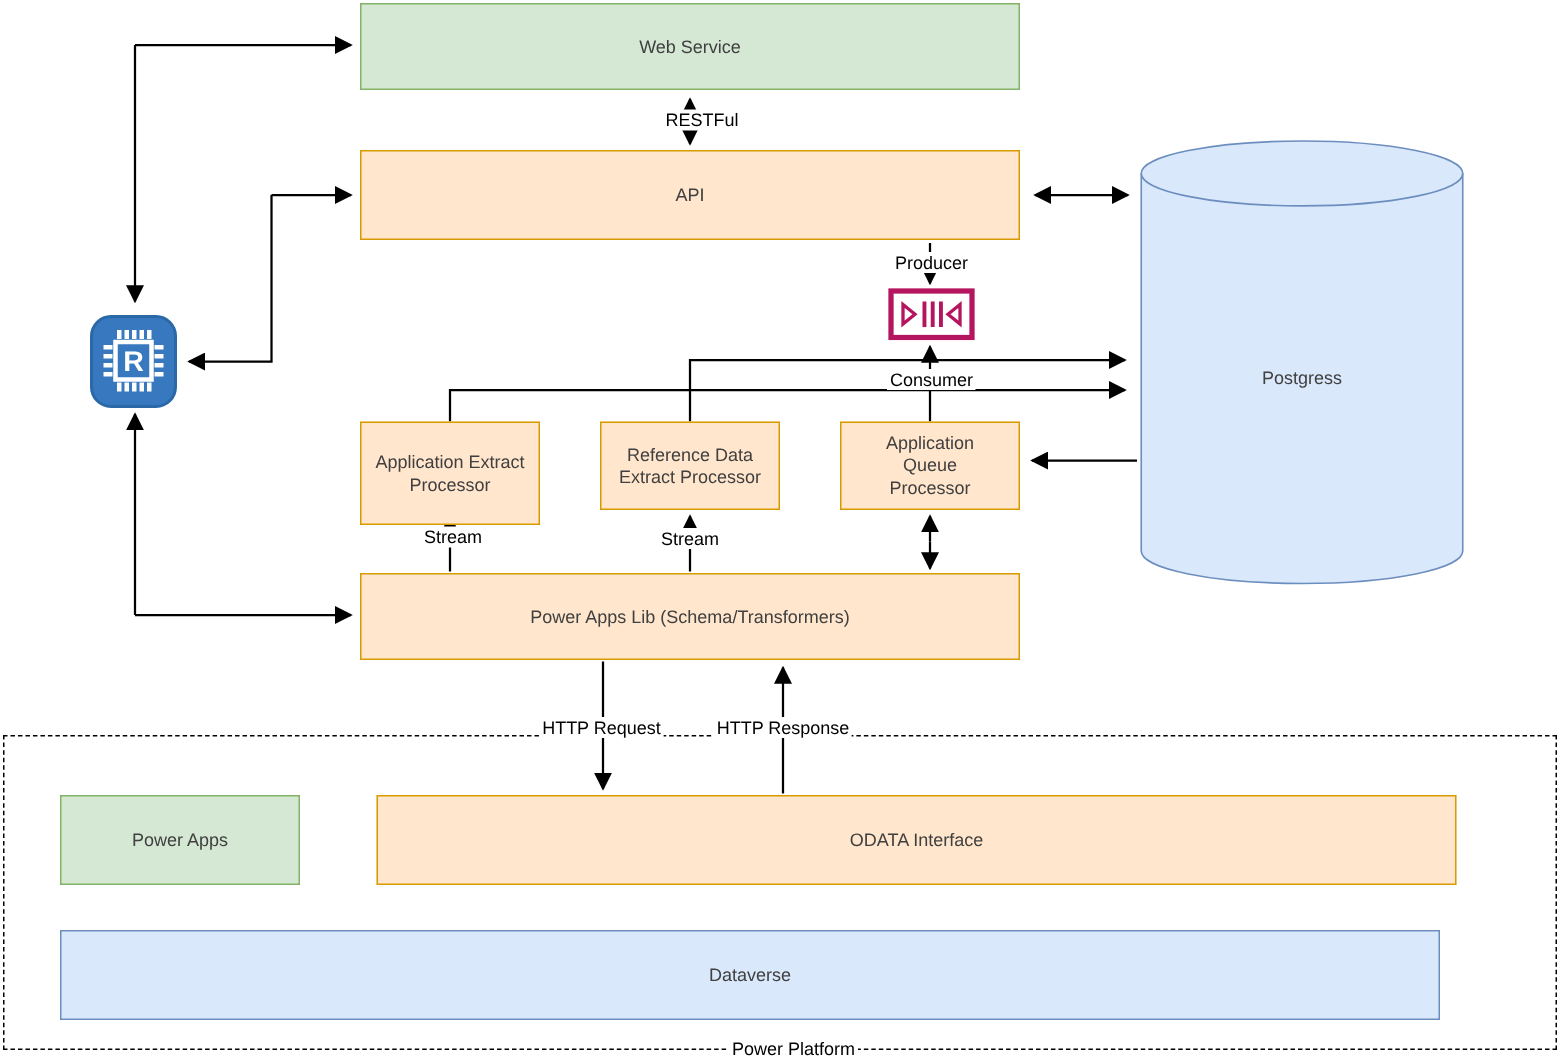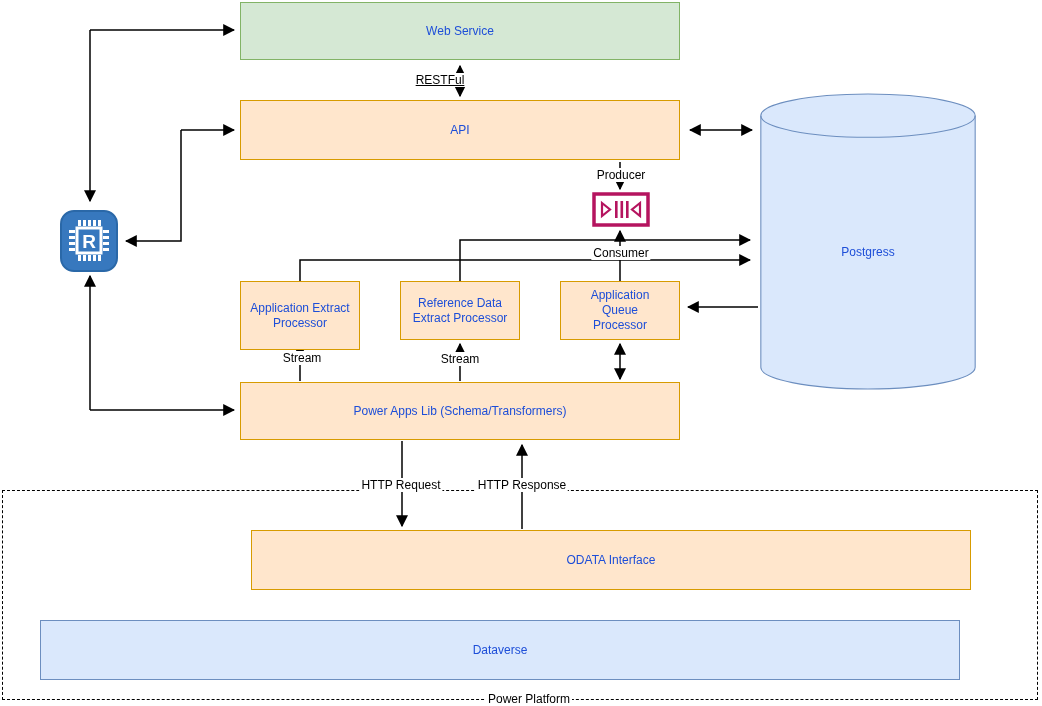--- a/index.html
+++ b/index.html
@@ -7,21 +7,21 @@
     position:relative;
     width:1042px;height:706px;
     background:#ffffff;
     font-family:"Liberation Sans", sans-serif;
     overflow:hidden;
   }
   .node{
     position:absolute;
     display:flex;align-items:center;justify-content:center;
     text-align:center;
-    font-size:12px;color:#1d4ed8;
+    font-size:12px;color:#404040;
     box-sizing:border-box;
     line-height:1.25;
   }
   .green{background:#d5e8d4;border:1px solid #82b366;}
   .orange{background:#ffe6cc;border:1px solid #d79b00;}
   .blue{background:#dae8fc;border:1px solid #6c8ebf;}
   .edge-label{
     position:absolute;
     transform:translate(-50%,-50%);
     background:#ffffff;
@@ -170,30 +170,33 @@
   </div>
 
   <div class="node orange" id="node-app-queue">
     <span>Application Queue Processor</span>
   </div>
 
   <div class="node orange" id="node-power-apps-lib">
     <span>Power Apps Lib (Schema/Transformers)</span>
   </div>
 
+  <div class="node green" id="node-power-apps">
+    <span>Power Apps</span>
+  </div>
 
   <div class="node orange" id="node-odata">
     <span>ODATA Interface</span>
   </div>
 
   <div class="node blue" id="node-dataverse">
     <span>Dataverse</span>
   </div>
 
-  <div class="edge-label" style="left:440px;top:80px;text-decoration:underline;">RESTFul</div>
+  <div class="edge-label" style="left:468px;top:80px;">RESTFul</div>
   <div class="edge-label" style="left:621px;top:175px;">Producer</div>
   <div class="edge-label" style="left:621px;top:253px;">Consumer</div>
   <div class="edge-label" style="left:302px;top:358px;">Stream</div>
   <div class="edge-label" style="left:460px;top:359px;">Stream</div>
   <div class="edge-label" style="left:401px;top:485px;">HTTP Request</div>
   <div class="edge-label" style="left:522px;top:485px;">HTTP Response</div>
   <div class="edge-label" style="left:486px;top:699px;margin-left:43px;">Power Platform</div>
 
 </div>
 

